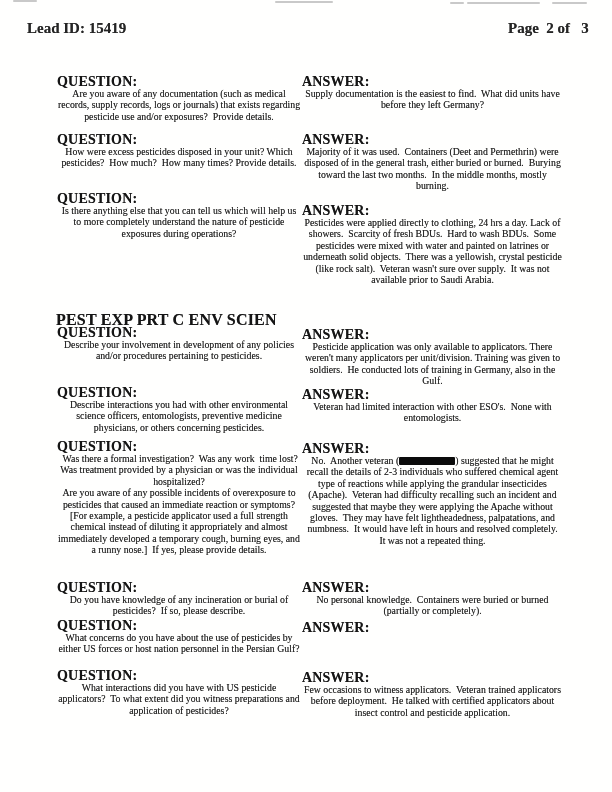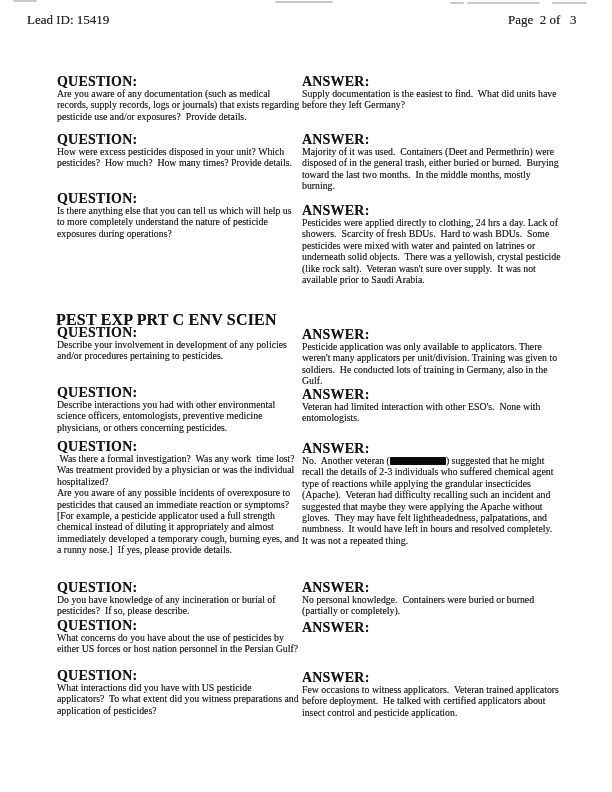--- a/index.html
+++ b/index.html
@@ -7,32 +7,32 @@
     position:relative;
     width:612px;height:792px;
     background:#fffffe;
     overflow:hidden;
     font-family:"Liberation Serif","DejaVu Serif",serif;
     color:#1e1e1e;
     text-shadow:0 0 0.4px rgba(20,20,20,.55);
   }
   
   .artifact{position:absolute;height:2px;background:#9d9d9d;opacity:.55;border-radius:1px;}
-  .hdr{position:absolute;top:12px;font-size:13px;color:#252525;white-space:pre;}
+  .hdr{position:absolute;top:20px;font-size:15px;color:#252525;white-space:pre;font-weight:bold;}
   .hdr-left{left:27px;}
   .hdr-right{left:508px;text-align:center;}
   .section-heading{
     position:absolute;left:56px;top:311px;
     font-size:16px;font-weight:700;letter-spacing:.2px;color:#151515;
   }
   .row{position:absolute;left:0;right:0;height:0;}
   .qcell{position:absolute;left:57px;width:244px;}
   .acell{position:absolute;left:302px;width:261px;}
   .hd{font-size:14px;font-weight:700;line-height:12px;color:#151515;letter-spacing:.2px;}
-  .body{font-size:9.8px;line-height:11.4px;white-space:pre-wrap;color:#222;}
+  .body{font-size:9.8px;line-height:11.4px;white-space:pre-wrap;color:#222;text-align:center;}
   .mt12{margin-top:12px;}
   .mt2{margin-top:2px;}
   .redaction-bar{
     display:inline-block;width:56px;height:8px;
     background:#0b0b0b;border-radius:1px;vertical-align:-1px;
   }
 </style>
 </head>
 <body>
 

